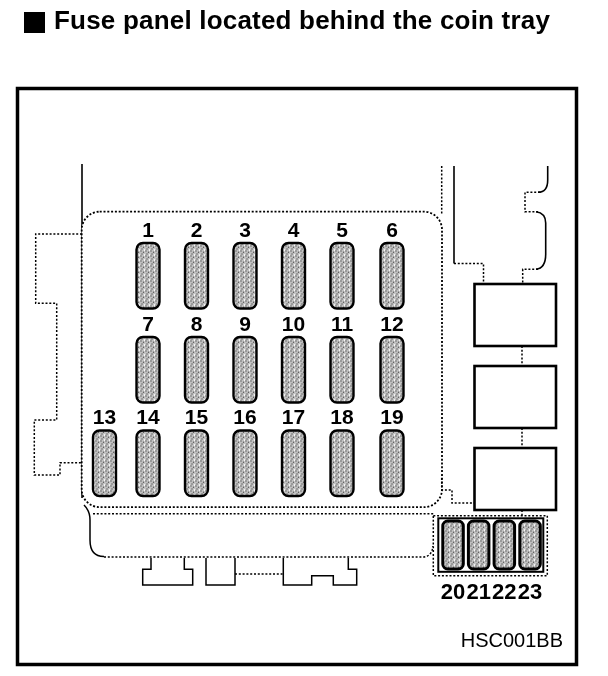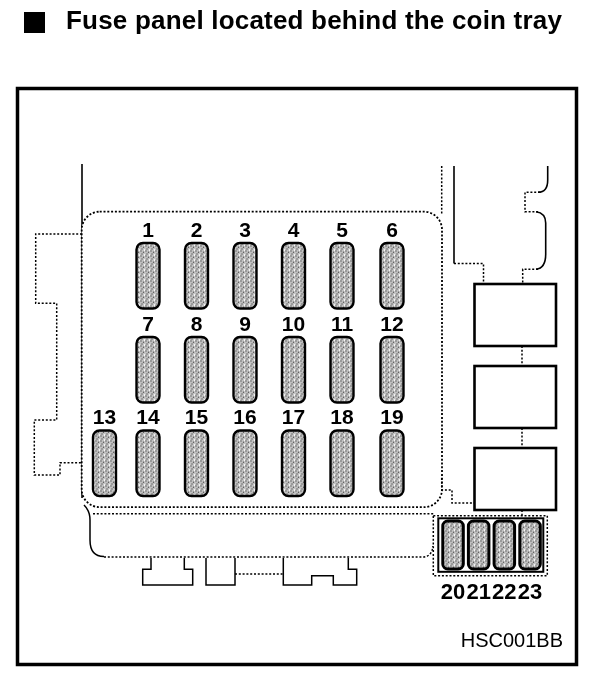--- a/index.html
+++ b/index.html
@@ -5,21 +5,21 @@
   html,body { margin:0; padding:0; background:#ffffff; }
   .canvas {
     position:relative;
     width:608px; height:676px;
     background:#ffffff;
     font-family:"Liberation Sans", sans-serif;
     overflow:hidden;
   }
   .title-row {
     position:absolute; top:6px; left:24px;
-    display:flex; align-items:center; gap:21px;
+    display:flex; align-items:center; gap:9px;
   }
   .bullet {
     width:21px; height:21px; background:#000000;
     margin-top:4px; flex:0 0 auto;
   }
   .title-text {
     width:505px;
     font-size:26px; font-weight:bold; line-height:28px;
     color:#000000; letter-spacing:0.2px;
   }

